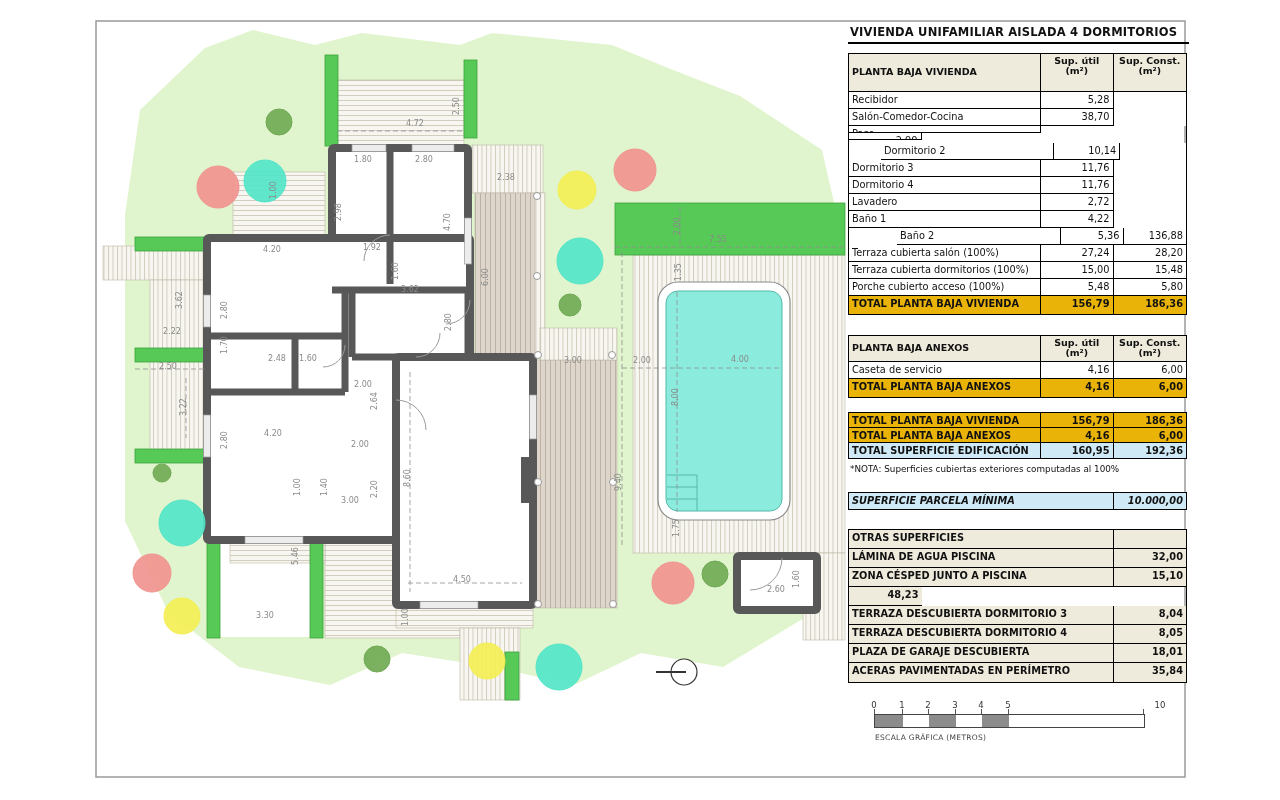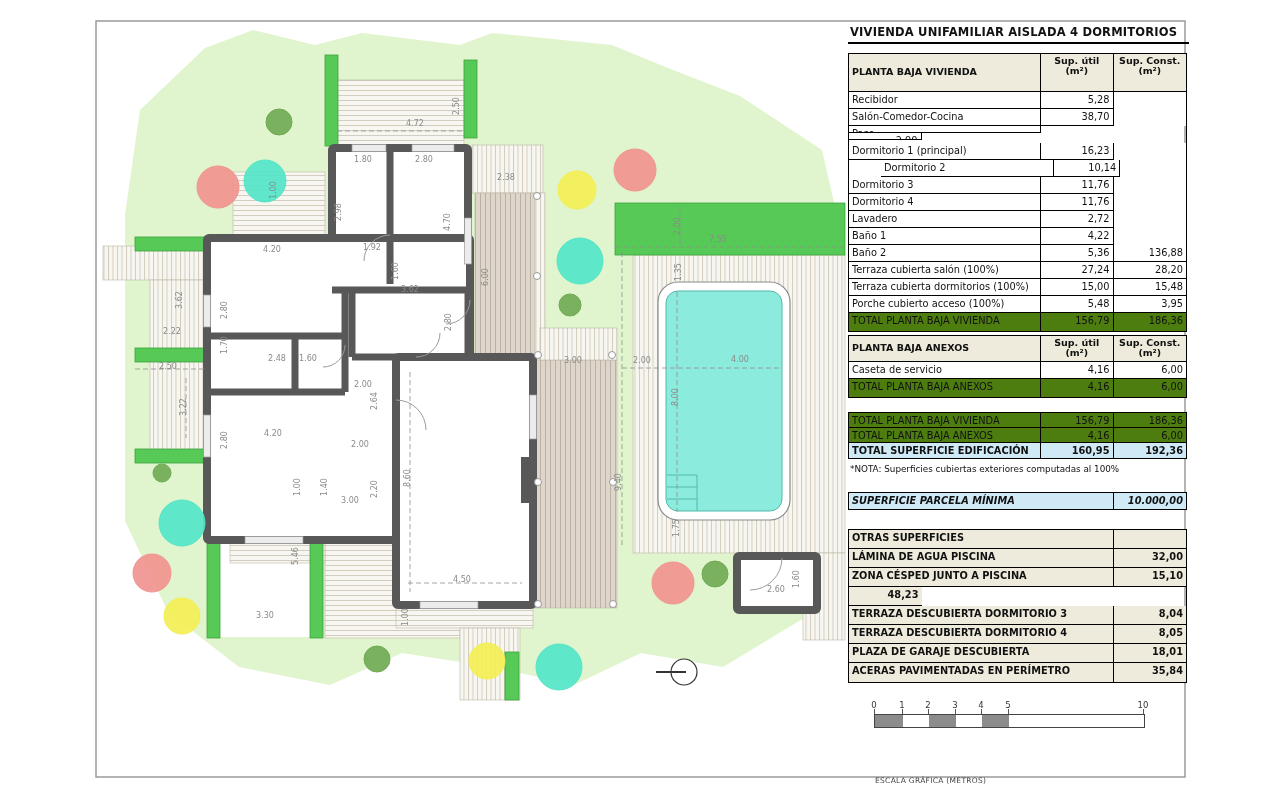--- a/index.html
+++ b/index.html
@@ -14,21 +14,21 @@
   .cell{box-sizing:border-box;font-size:9.8px;padding:1.5px 3px;overflow:hidden;white-space:nowrap;
         border-right:1px solid #000;border-bottom:1px solid #000;background:#fff;color:#111;}
   .cell:last-child{border-right:none;}
   .trow:last-child .cell{border-bottom:none;}
   .lab{width:192px;text-align:left;}
   .val{width:72.5px;text-align:right;}
   .lab2{width:264.5px;text-align:left;}
   .hdr .cell{background:#efebdc;font-weight:bold;font-size:9.5px;white-space:pre-line;line-height:1.15;}
   .hdr .val{text-align:center;}
   .hdr .lab{display:flex;align-items:center;}
-  .strong .cell{background:#4d7c0f;font-weight:normal;}
+  .strong .cell{background:#eab308;font-weight:bold;}
   .blue .cell{background:#cfe9f6;font-weight:bold;}
   .beige .cell{background:#efebdc;font-weight:bold;}
   .ghost{border:none !important;background:#fff;}
   #note{font-size:8.8px;color:#111;padding-left:2px;}
   #scalebar{position:absolute;}
   .sb-num{position:absolute;font-size:8.5px;color:#333;transform:translateX(-50%);}
   .sb-tick{position:absolute;width:1px;height:5px;background:#555;}
   #sb-bar{position:absolute;display:flex;border:1px solid #444;height:12px;box-sizing:content-box;}
   .sb-seg{height:12px;}
   #sb-label{position:absolute;font-size:7.5px;color:#444;letter-spacing:.3px;}
@@ -217,25 +217,20 @@
         <div class="trow " style="height: 17px;">
           <div class="cell lab">Salón-Comedor-Cocina</div>
           <div class="cell val">38,70</div>
           <div class="cell val ghost"></div>
         </div>
         <div class="trow " style="height: 17px; flex-direction: column;">
           <div class="cell lab">Paso</div>
           <div class="cell val">2,90</div>
           <div class="cell val ghost"></div>
         </div>
-        <div class="trow " style="height: 17px;">
-          <div class="cell lab">Dormitorio 1 (principal)</div>
-          <div class="cell val">16,23</div>
-          <div class="cell val ghost"></div>
-        </div>
         <div class="trow " style="height: 17px; margin-left: 32px;">
           <div class="cell lab">Dormitorio 2</div>
           <div class="cell val">10,14</div>
           <div class="cell val ghost"></div>
         </div>
         <div class="trow " style="height: 17px;">
           <div class="cell lab">Dormitorio 3</div>
           <div class="cell val">11,76</div>
           <div class="cell val ghost"></div>
         </div>
@@ -247,39 +242,39 @@
         <div class="trow " style="height: 17px;">
           <div class="cell lab">Lavadero</div>
           <div class="cell val">2,72</div>
           <div class="cell val ghost"></div>
         </div>
         <div class="trow " style="height: 17px;">
           <div class="cell lab">Baño 1</div>
           <div class="cell val">4,22</div>
           <div class="cell val ghost"></div>
         </div>
-        <div class="trow " style="height: 17px;">
+        <div class="trow " style="height: 17px; margin-left: 48px;">
           <div class="cell lab">Baño 2</div>
           <div class="cell val">5,36</div>
           <div class="cell val">136,88</div>
         </div>
         <div class="trow " style="height: 17px;">
           <div class="cell lab">Terraza cubierta salón (100%)</div>
           <div class="cell val">27,24</div>
           <div class="cell val">28,20</div>
         </div>
         <div class="trow " style="height: 17px;">
           <div class="cell lab">Terraza cubierta dormitorios (100%)</div>
           <div class="cell val">15,00</div>
           <div class="cell val">15,48</div>
         </div>
         <div class="trow " style="height: 17px; justify-content: center;">
           <div class="cell lab">Porche cubierto acceso (100%)</div>
           <div class="cell val">5,48</div>
-          <div class="cell val">3,95</div>
+          <div class="cell val">5,80</div>
         </div>
         <div class="trow strong" style="height: 18px;">
           <div class="cell lab">TOTAL PLANTA BAJA VIVIENDA</div>
           <div class="cell val">156,79</div>
           <div class="cell val">186,36</div>
         </div>
       </div>
     <div id="tbl-anexos" class="blk tbl" style="top:335px;">
         <div class="trow hdr" style="height: 26px;">
           <div class="cell lab">PLANTA BAJA ANEXOS</div>
@@ -360,29 +355,29 @@
 
   <div id="scalebar" style="left:874px;top:700px;width:290px;height:50px;">
     <div id="sb-bar" style="left:0;top:14px;">
         <div class="sb-seg" style="width: 28px; background: rgb(140, 140, 140);"></div>
         <div class="sb-seg" style="width: 26px; background: rgb(255, 255, 255);"></div>
         <div class="sb-seg" style="width: 27px; background: rgb(140, 140, 140);"></div>
         <div class="sb-seg" style="width: 26px; background: rgb(255, 255, 255);"></div>
         <div class="sb-seg" style="width: 27px; background: rgb(140, 140, 140);"></div>
         <div class="sb-seg" style="width: 135px; background: rgb(255, 255, 255);"></div>
       </div>
-    <div id="sb-label" style="left:1px;top:33px;margin-top:43px;">ESCALA GRÁFICA (METROS)</div>
+    <div id="sb-label" style="left:1px;top:33px;">ESCALA GRÁFICA (METROS)</div>
   <div class="sb-num" style="left: 0px; top: 0px;">0</div>
       <div class="sb-tick" style="left: 0px; top: 9px;"></div>
       <div class="sb-num" style="left: 28px; top: 0px;">1</div>
       <div class="sb-tick" style="left: 28px; top: 9px;"></div>
       <div class="sb-num" style="left: 54px; top: 0px;">2</div>
       <div class="sb-tick" style="left: 54px; top: 9px;"></div>
       <div class="sb-num" style="left: 81px; top: 0px;">3</div>
       <div class="sb-tick" style="left: 81px; top: 9px;"></div>
       <div class="sb-num" style="left: 107px; top: 0px;">4</div>
       <div class="sb-tick" style="left: 107px; top: 9px;"></div>
       <div class="sb-num" style="left: 134px; top: 0px;">5</div>
       <div class="sb-tick" style="left: 134px; top: 9px;"></div>
-      <div class="sb-num" style="left: 269px; top: 0px;">10</div>
+      <div class="sb-num" style="left: 286px; top: 0px;">10</div>
       <div class="sb-tick" style="left: 269px; top: 9px;"></div>
     </div>
 </div>
 
 </body></html>

